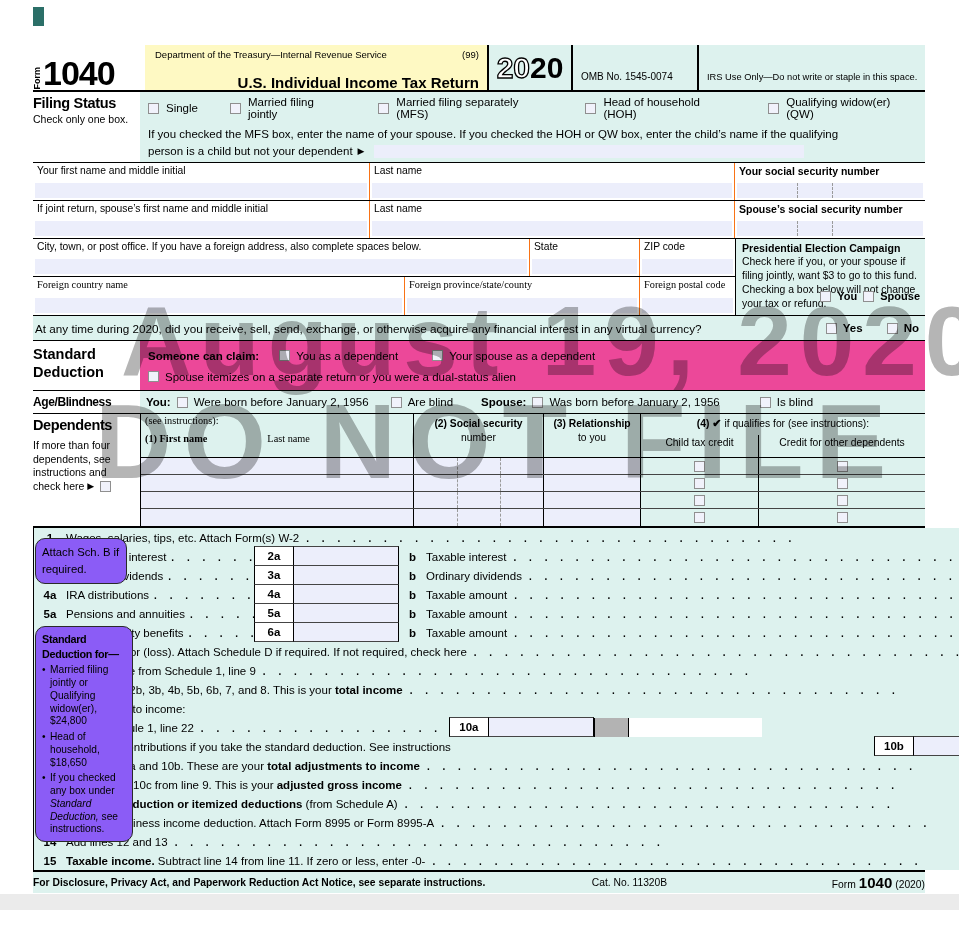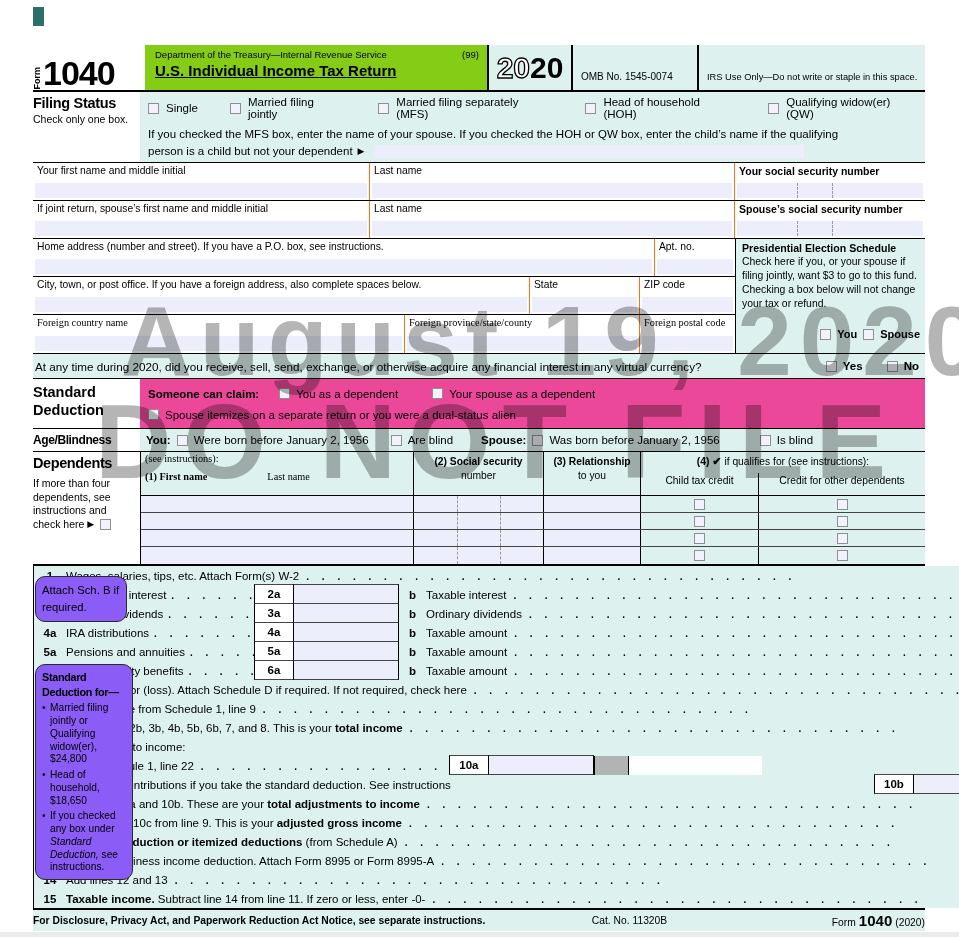--- a/index.html
+++ b/index.html
@@ -11,23 +11,23 @@
   
   .wm { position:absolute; z-index:40; pointer-events:none; font-weight:bold; color:#b5b5b5; mix-blend-mode:multiply; white-space:nowrap; line-height:1; }
   .wm1 { top:292px; left:88px; font-size:98px; letter-spacing:8px; }
   .wm2 { top:388px; left:62px; font-size:106px; letter-spacing:12px; }
 
   
   .hdr { display:flex; height:47px; border-bottom:2.5px solid #000; }
   .h-form { width:112px; background:#fff; display:flex; align-items:flex-end; padding-bottom:1px; }
   .h-form .fw { writing-mode:vertical-rl; transform:rotate(180deg); font-size:9px; font-weight:bold; line-height:1; margin-right:1px; }
   .h-form .fn { font-size:34px; font-weight:800; letter-spacing:-1px; line-height:0.9; }
-  .h-mid { flex:1; background:#84cc16; padding:4px 8px 2px 10px; }
+  .h-mid { flex:1; background:#fef9c3; padding:4px 8px 2px 10px;text-align:right; }
   .h-mid .dept-row { display:flex; justify-content:space-between; font-size:9.5px; }
-  .h-mid .ttl { font-size:15px; font-weight:bold; margin-top:2px;text-decoration:underline; }
+  .h-mid .ttl { font-size:15px; font-weight:bold; margin-top:14px; }
   .h-year { width:86px; background:#ddf2ee; border-left:2px solid #000; border-right:2px solid #000; display:flex; align-items:center; justify-content:center; font-size:30px; line-height:1; }
   .yr-o { color:#fff; -webkit-text-stroke:1.3px #000; font-weight:800; }
   .yr-b { font-weight:800; }
   .h-omb { width:126px; background:#ddf2ee; border-right:2px solid #000; font-size:10px; display:flex; align-items:flex-end; padding:0 4px 8px 8px; }
   .h-irs { width:226px; background:#ddf2ee; font-size:9.3px; display:flex; align-items:flex-end; padding:0 2px 8px 8px; }
 
   
   .cb { width:11px; height:11px; background:#f1f2fb; border:1px solid #8f8f8f; display:inline-block; flex:none; }
   .arrow::after { content:"▶"; font-size:9px; position:relative; top:-1px; }
   .lav { background:#eceefb; }
@@ -229,30 +229,20 @@
       <div class="ssn-strip">
           <i style="left:60px"></i>
           <i style="left:95px"></i>
         </div>
     </div>
   </div>
 
   <div class="addr-wrap">
     <div class="addr-left">
       <div class="idrow">
-        <div class="cell br" style="width:622px">
-          <span>Home address (number and street). If you have a P.O. box, see instructions.</span>
-          <div class="strip"></div>
-        </div>
-        <div class="cell" style="flex:1">
-          <span>Apt. no.</span>
-          <div class="strip"></div>
-        </div>
-      </div>
-      <div class="idrow">
         <div class="cell br" style="width:497px">
           <span>City, town, or post office. If you have a foreign address, also complete spaces below.</span>
           <div class="strip"></div>
         </div>
         <div class="cell br" style="width:110px">
           <span>State</span>
           <div class="strip"></div>
         </div>
         <div class="cell" style="flex:1">
           <span>ZIP code</span>
@@ -268,21 +258,21 @@
           <span>Foreign province/state/county</span>
           <div class="strip"></div>
         </div>
         <div class="cell" style="flex:1">
           <span>Foreign postal code</span>
           <div class="strip"></div>
         </div>
       </div>
     </div>
     <div class="pec">
-      <div class="t">Presidential Election Schedule</div>
+      <div class="t">Presidential Election Campaign</div>
       <div class="b">Check here if you, or your spouse if filing jointly, want $3 to go to this fund. Checking a box below will not change your tax or refund.</div>
       <div class="boxes">
         <span class="cb"></span>
         <span>You</span>
         <span class="cb"></span>
         <span>Spouse</span>
       </div>
     </div>
   </div>
 

